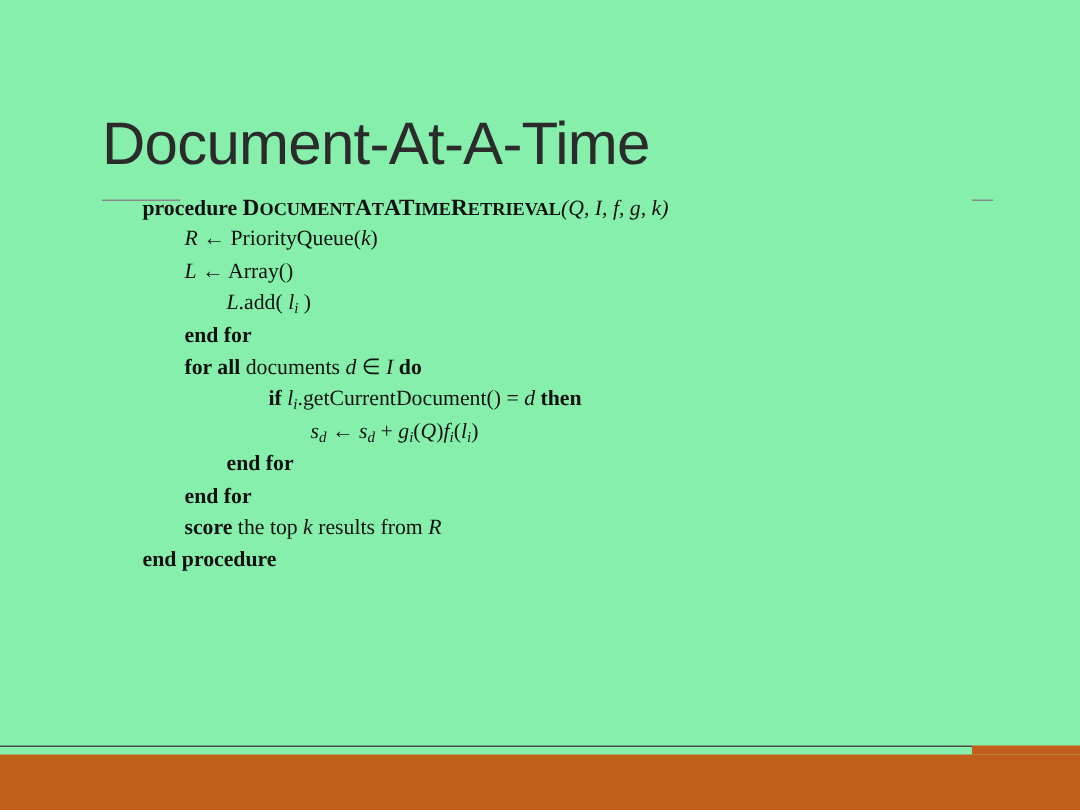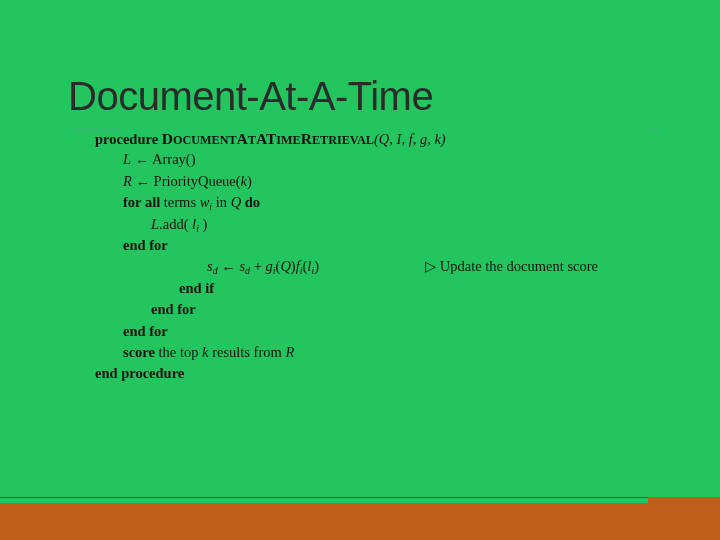--- a/index.html
+++ b/index.html
@@ -12,21 +12,21 @@
     background: #ffffff;
     font-family: "Liberation Sans", sans-serif;
     overflow: hidden;
     position: relative;
   }
   .slide {
     position: absolute;
     left: 0; top: 0;
     width: 720px;
     height: 540px;
-    background: #22c55e;
+    background: #86efac;
   }
   .title {
     position: absolute;
     left: 68px;
     top: 74px;
     font-size: 40px;
     font-weight: 400;
     color: #2b2b2b;
     letter-spacing: -0.5px;
     font-family: "Liberation Sans", sans-serif;
@@ -129,52 +129,51 @@
   <div class="rule-right"></div>
 
   <div class="algo">
 
     <div class="ln">
       <span class="kw">procedure</span>
       <span class="smallcapname"><span class="sc">D</span><span class="sc low">OCUMENT</span><span class="sc">A</span><span class="sc low">T</span><span class="sc">A</span><span class="sc">T</span><span class="sc low">IME</span><span class="sc">R</span><span class="sc low">ETRIEVAL</span></span><span class="it">(Q, I, f, g, k)</span>
     </div>
 
     <div class="ln i1">
-      <span class="it">L</span> ← Array()
-    </div>
-
-    <div class="ln i1">
       <span class="it">R</span> ← PriorityQueue(<span class="it">k</span>)
     </div>
 
     <div class="ln i1">
-      <span class="kw">for all</span> terms <span class="it">w</span><span class="it sub">i</span> in <span class="it">Q</span> <span class="kw">do</span>
+      <span class="it">L</span> ← Array()
     </div>
+
 
 
     <div class="ln i2">
       <span class="it">L</span>.add( <span class="it">l</span><span class="it sub">i</span> )
     </div>
 
     <div class="ln i1">
       <span class="kw">end for</span>
     </div>
 
+    <div class="ln i1">
+      <span class="kw">for all</span> documents <span class="it">d</span> ∈ <span class="it">I</span> <span class="kw">do</span>
+    </div>
 
 
 
+    <div class="ln i3">
+      <span class="kw">if</span> <span class="it">l</span><span class="it sub">i</span>.getCurrentDocument() = <span class="it">d</span> <span class="kw">then</span>
+    </div>
 
     <div class="ln i4">
       <span class="it">s</span><span class="it sub">d</span> ← <span class="it">s</span><span class="it sub">d</span> + <span class="it">g</span><span class="it sub">i</span>(<span class="it">Q</span>)<span class="it">f</span><span class="it sub">i</span>(<span class="it">l</span><span class="it sub">i</span>)
-      <span class="comment">▷ Update the document score</span>
     </div>
 
-    <div class="ln i3">
-      <span class="kw">end if</span>
-    </div>
 
 
     <div class="ln i2">
       <span class="kw">end for</span>
     </div>
 
 
     <div class="ln i1">
       <span class="kw">end for</span>
     </div>

